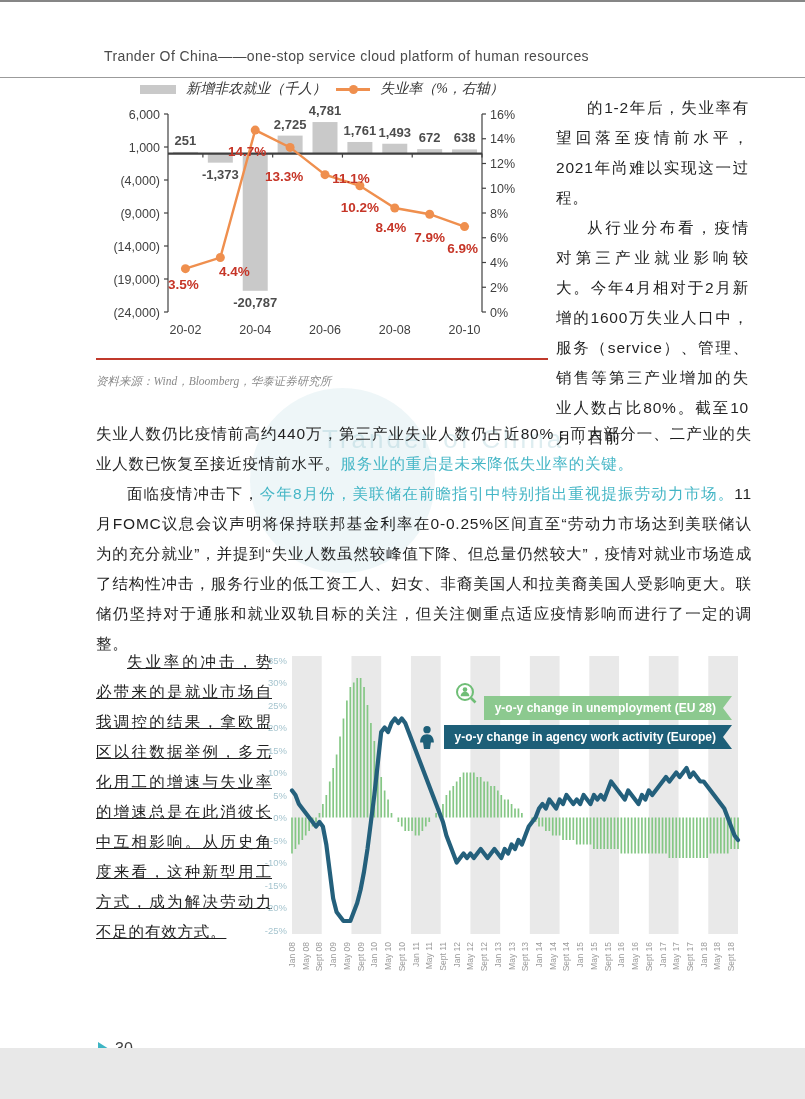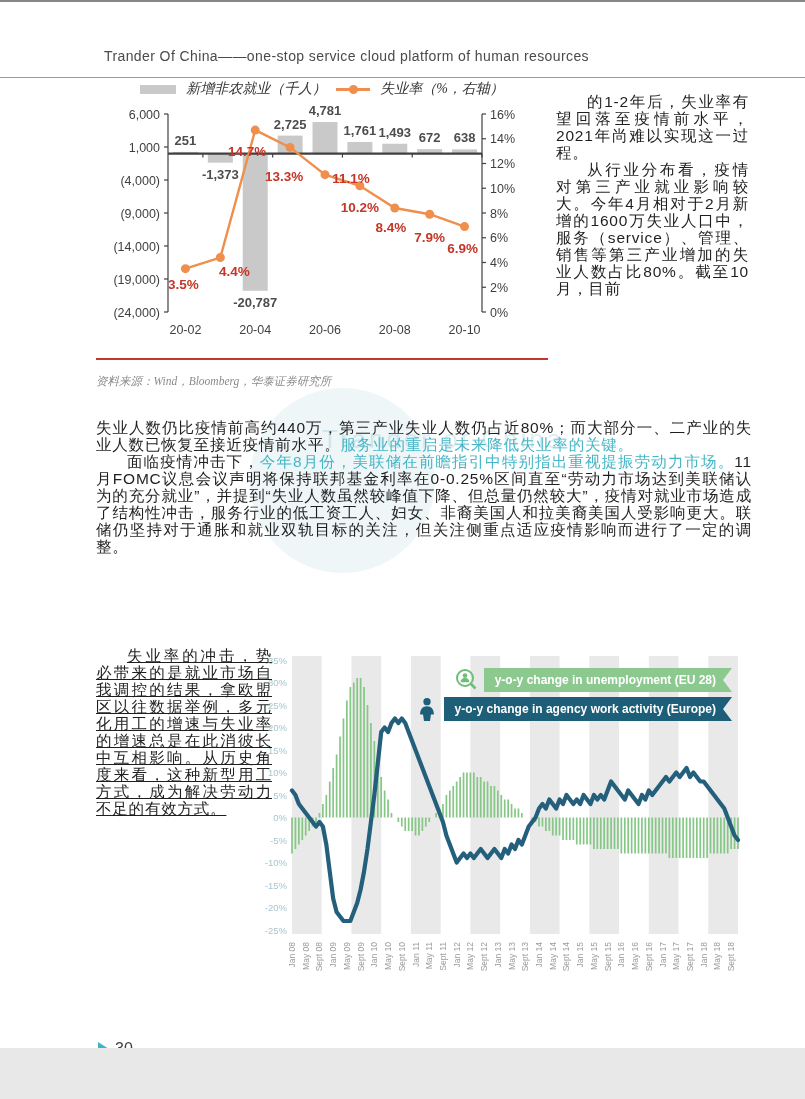--- a/index.html
+++ b/index.html
@@ -27,36 +27,36 @@
   .c1-swatch-bar{width:36px;height:9px;background:#c9c9c9;}
   .c1-swatch-line{position:relative;width:34px;height:3px;background:#ef8f4e;}
   .c1-swatch-line::after{content:"";position:absolute;left:13px;top:-3px;width:9px;height:9px;
         border-radius:50%;background:#ef8f4e;}
   .c1-rule{width:452px;height:2px;background:#c0392b;margin-top:4px;}
   .c1-source{margin-top:14px;font-family:"Liberation Serif",serif;font-style:italic;
         font-size:11.5px;color:#8a8a8a;}
   svg text{font-family:"Liberation Sans",sans-serif;}
 
   
-  .coltext{position:absolute;text-align:justify;font-size:15.5px;line-height:17px;
+  .coltext{position:absolute;text-align:justify;font-size:15.5px;line-height:30px;
         color:#1f1f1f;letter-spacing:.8px;z-index:1;}
   .col-right{left:556px;top:93px;width:193px;}
   .full-block{left:96px;top:419px;width:656px;}
   .col-left{left:96px;top:647px;width:176px;text-decoration:underline;}
   .coltext p{margin:0;}
   .indent{text-indent:2em;}
   .accent{color:#45b6c6;}
 
   
   .chart2{position:absolute;left:258px;top:648px;width:484px;height:362px;z-index:1;}
   .c2-legend{position:absolute;right:10px;top:20px;display:flex;flex-direction:column;gap:5px;}
   .ribbon-row{display:flex;align-items:center;gap:6px;justify-content:flex-end;}
   .ribbon{color:#fff;font-size:12px;font-weight:bold;padding:5px 16px 5px 11px;white-space:nowrap;
         clip-path:polygon(0 0,100% 0,calc(100% - 9px) 50%,100% 100%,0 100%);}
-  .ribbon-green{background:#8cc98f;}
+  .ribbon-green{background:#8cc98f;margin-top:28px;}
   .ribbon-dark{background:#1d5f78;}
 
   
   .footer{position:absolute;left:98px;top:1040px;display:flex;align-items:center;gap:6px;z-index:1;text-align:right;}
   .footer-tri{width:0;height:0;border-left:11px solid #3eb5c4;border-top:7px solid transparent;
         border-bottom:7px solid transparent;}
   .footer-num{font-size:16px;color:#3f3f3f;}
 </style>
 </head>
 <body>

